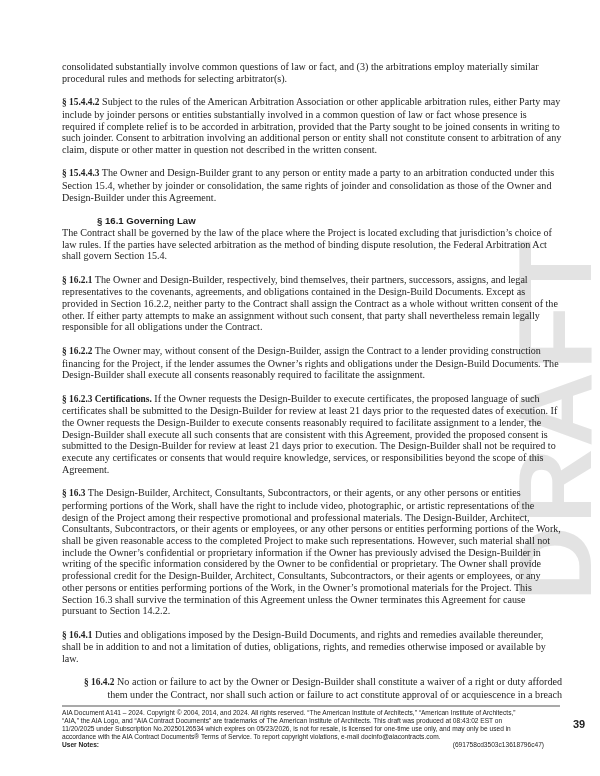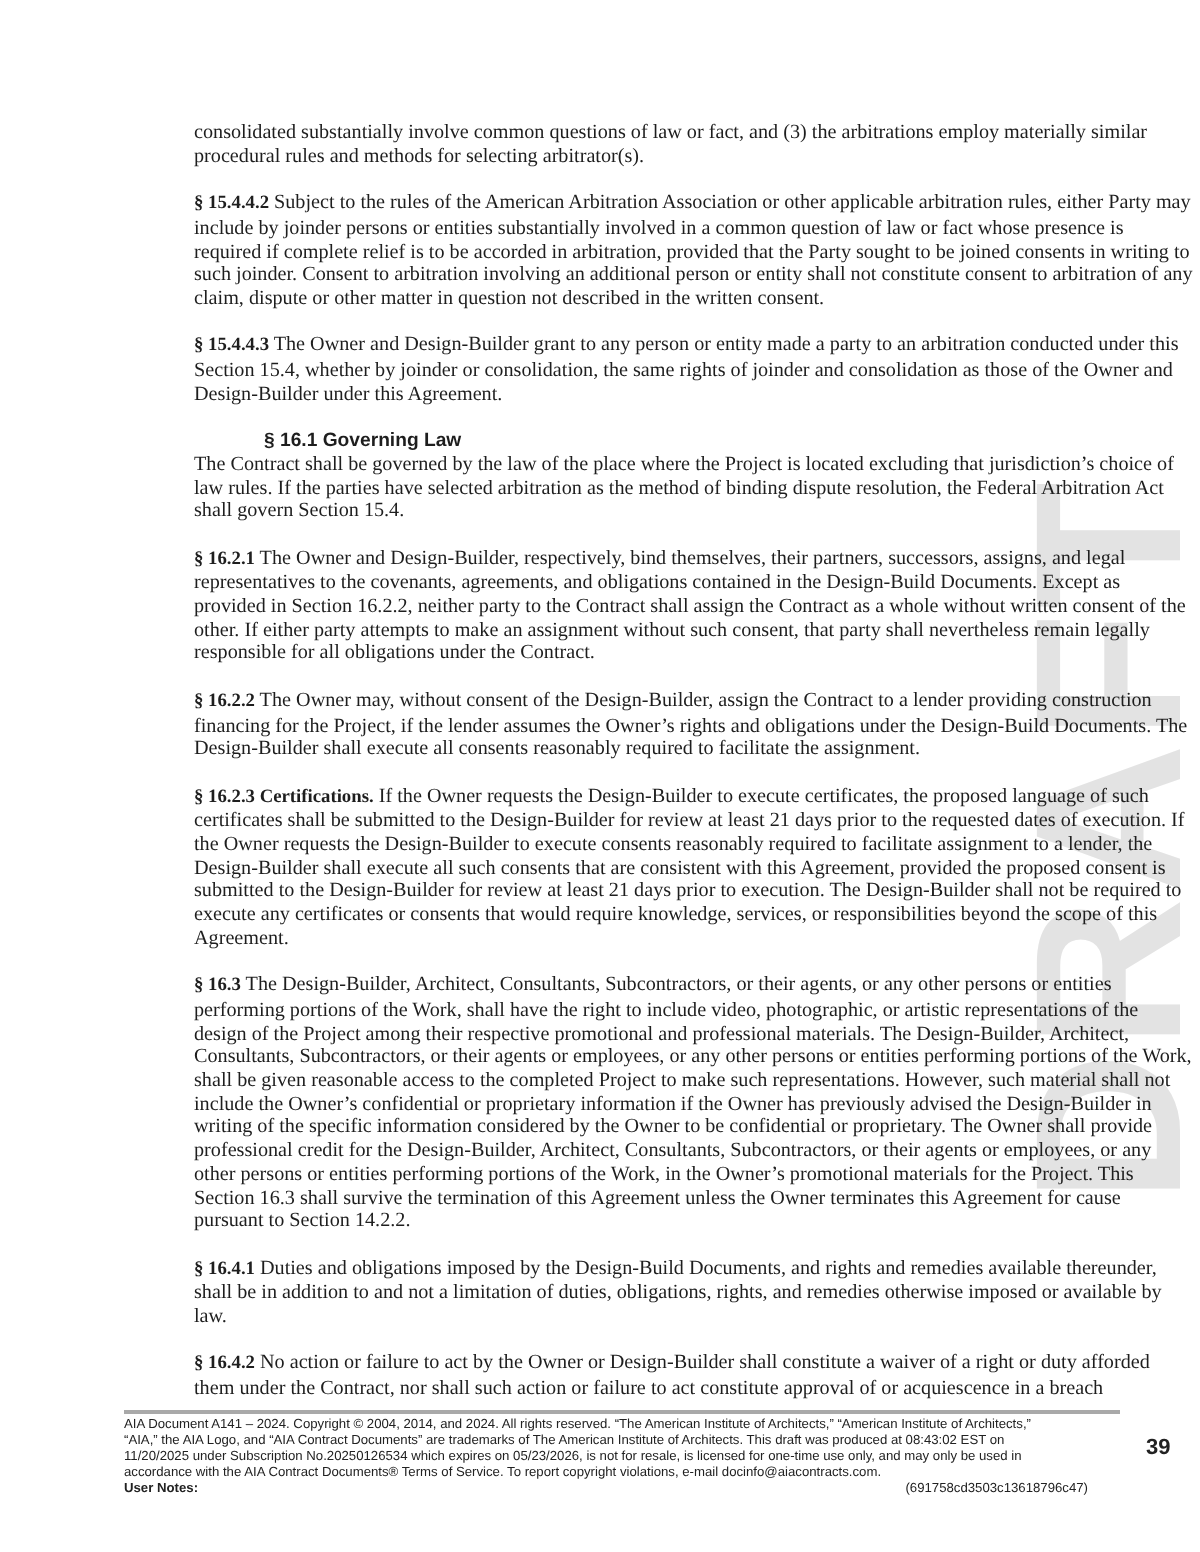--- a/index.html
+++ b/index.html
@@ -16,28 +16,27 @@
     color: #e3e3e3;
     white-space: nowrap;
     z-index: 0;
     line-height: 1;
   }
   .content {
     position: absolute; left: 62px; top: 61px; width: 500px;
     font-family: "Liberation Serif", serif;
     font-size: 10.1px; line-height: 11.7px; color: #1e1e1e;
     z-index: 1;
-    margin-left: 35px;
   }
   .para { margin: 0 0 11.7px 0; }
   .sec { font-family: Liberation Serif, serif; font-weight: bold; font-size: 9.4px; }
   .heading { font-family: "Liberation Sans", sans-serif; font-weight: bold; font-size: 9.6px; margin: 0; line-height: 11.7px; padding-left: 35px; }
   .article { font-family: "Liberation Sans", sans-serif; font-weight: bold; font-size: 9.6px; margin: 0; line-height: 11.7px; }
   .article .num { display: inline-block; width: 78px; }
-  .tight { margin-bottom: 0; }
+  .tight { margin-bottom: 0; text-align: right; }
   .footer-rule { position: absolute; left: 62px; top: 705px; width: 498px; height: 2px; background: #a9a9a9; z-index: 1; }
   .footer {
     position: absolute; left: 62px; top: 709px; width: 500px;
     font-family: "Liberation Sans", sans-serif; font-size: 6.6px; line-height: 8.1px; color: #222;
     z-index: 1;
   }
   .footer .user-notes { font-weight: bold; }
   .footer .hash { position: absolute; right: 18px; bottom: 0; }
   .page-num {
     position: absolute; left: 573px; top: 718px;

